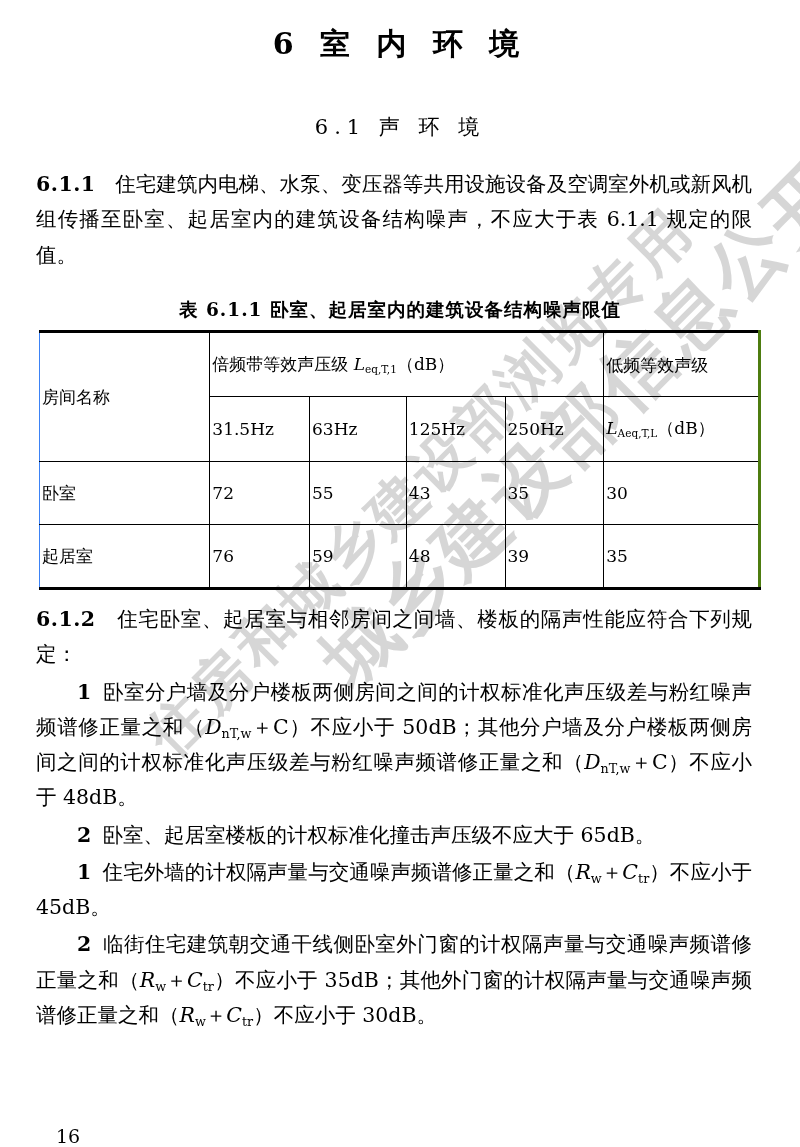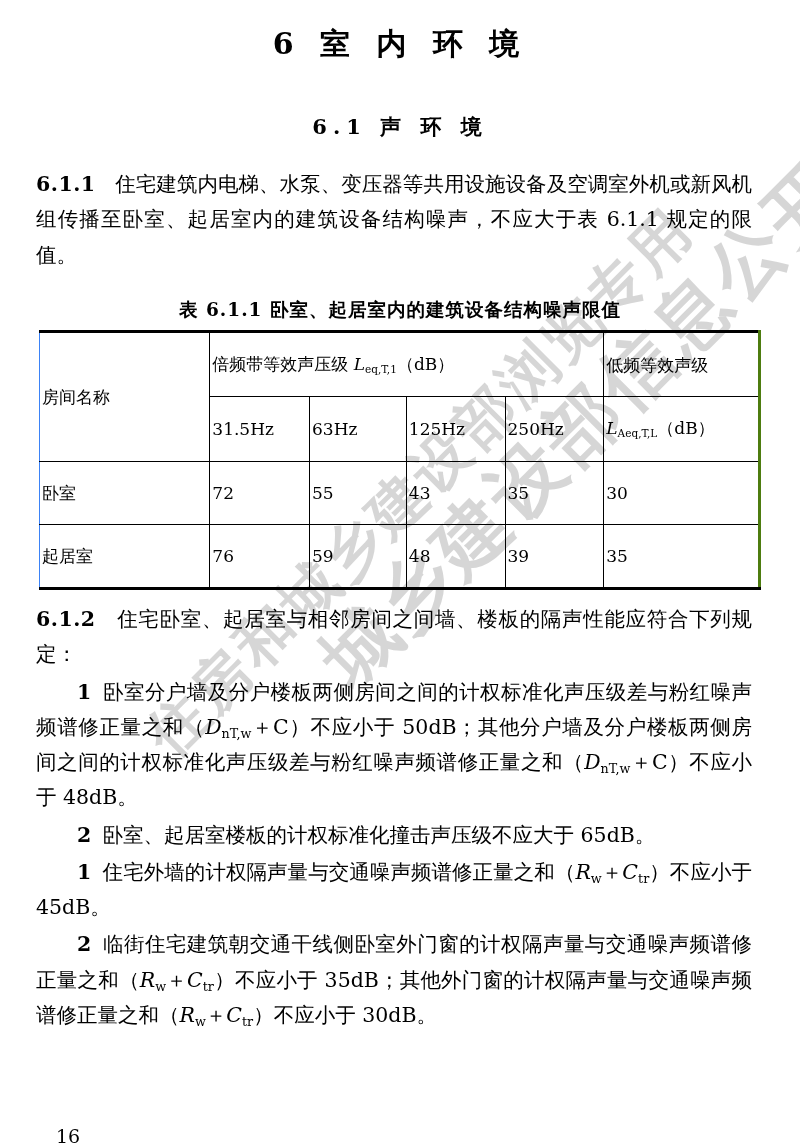--- a/index.html
+++ b/index.html
@@ -57,21 +57,21 @@
     font-weight: bold;
     letter-spacing: 8px;
     margin: 18px 0 0 0;
     padding-top: 6px;
     position: relative;
     z-index: 10;
   }
   .sec-title {
     text-align: center;
     font-size: 21px;
-    font-weight: bold;
+    font-weight: normal;
     letter-spacing: 6px;
     margin: 48px 0 26px 0;
     position: relative;
     z-index: 10;
   }
   .body-wrap {
     padding: 0 36px 0 36px;
     position: relative;
     z-index: 10;
   }

